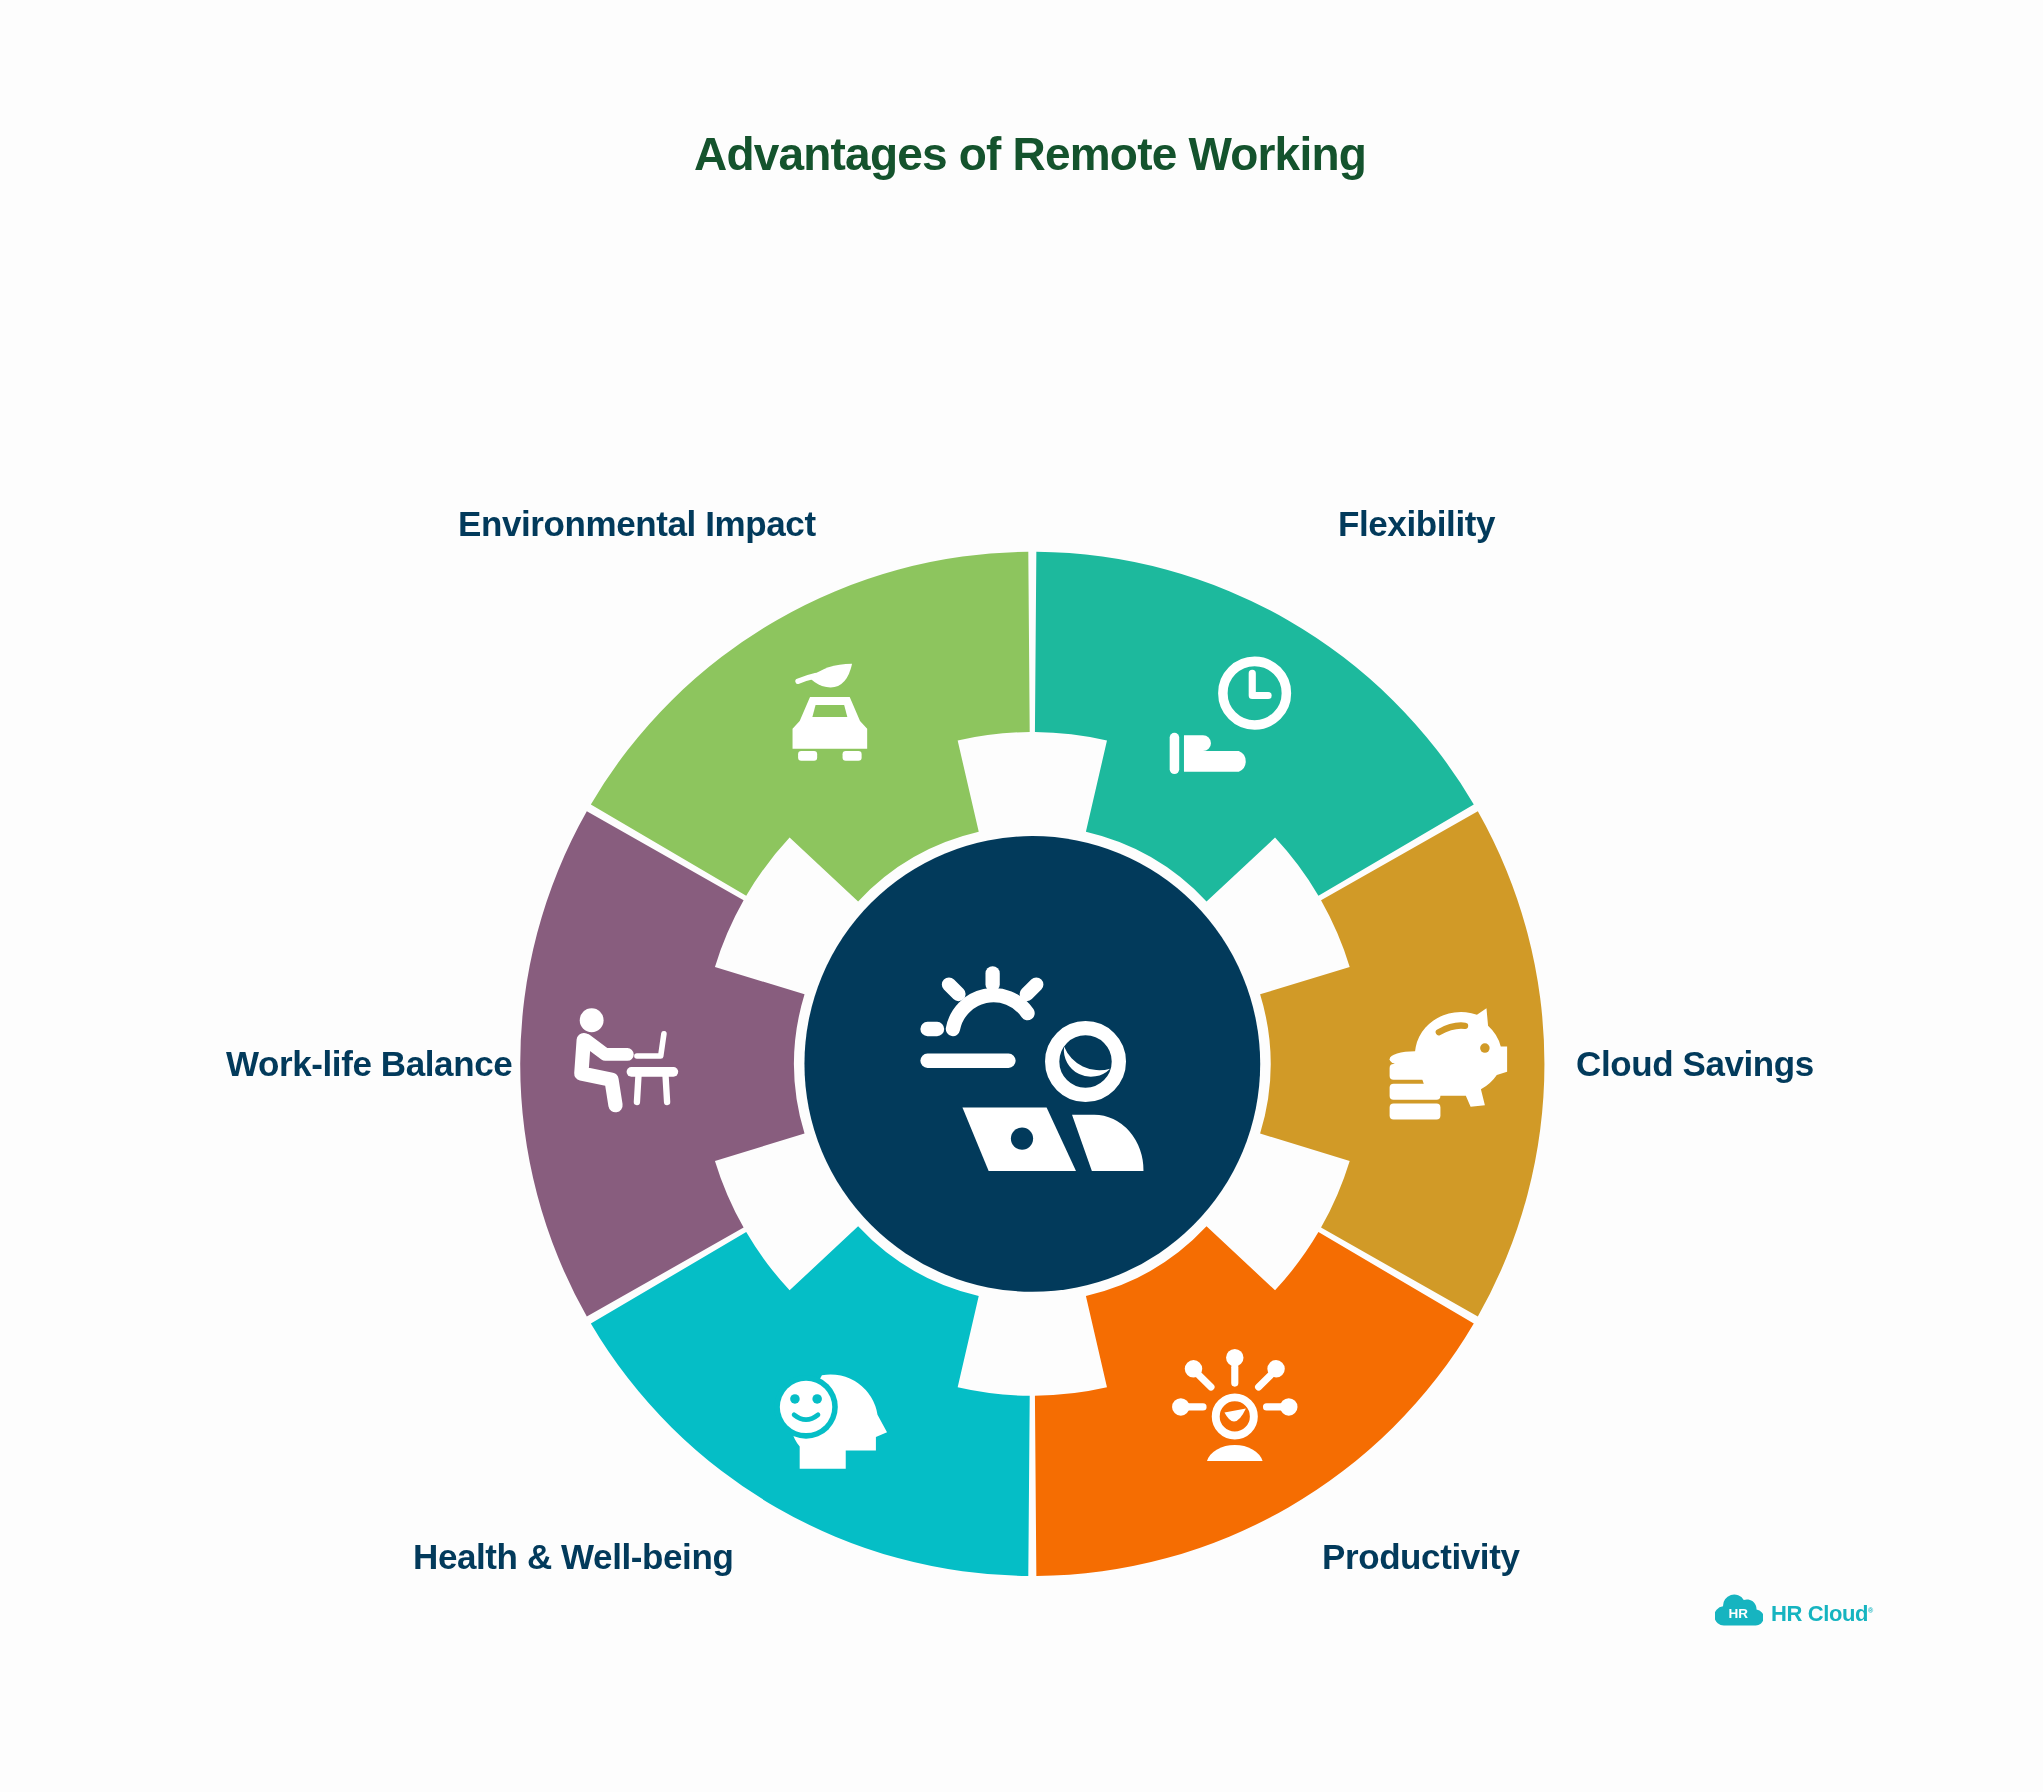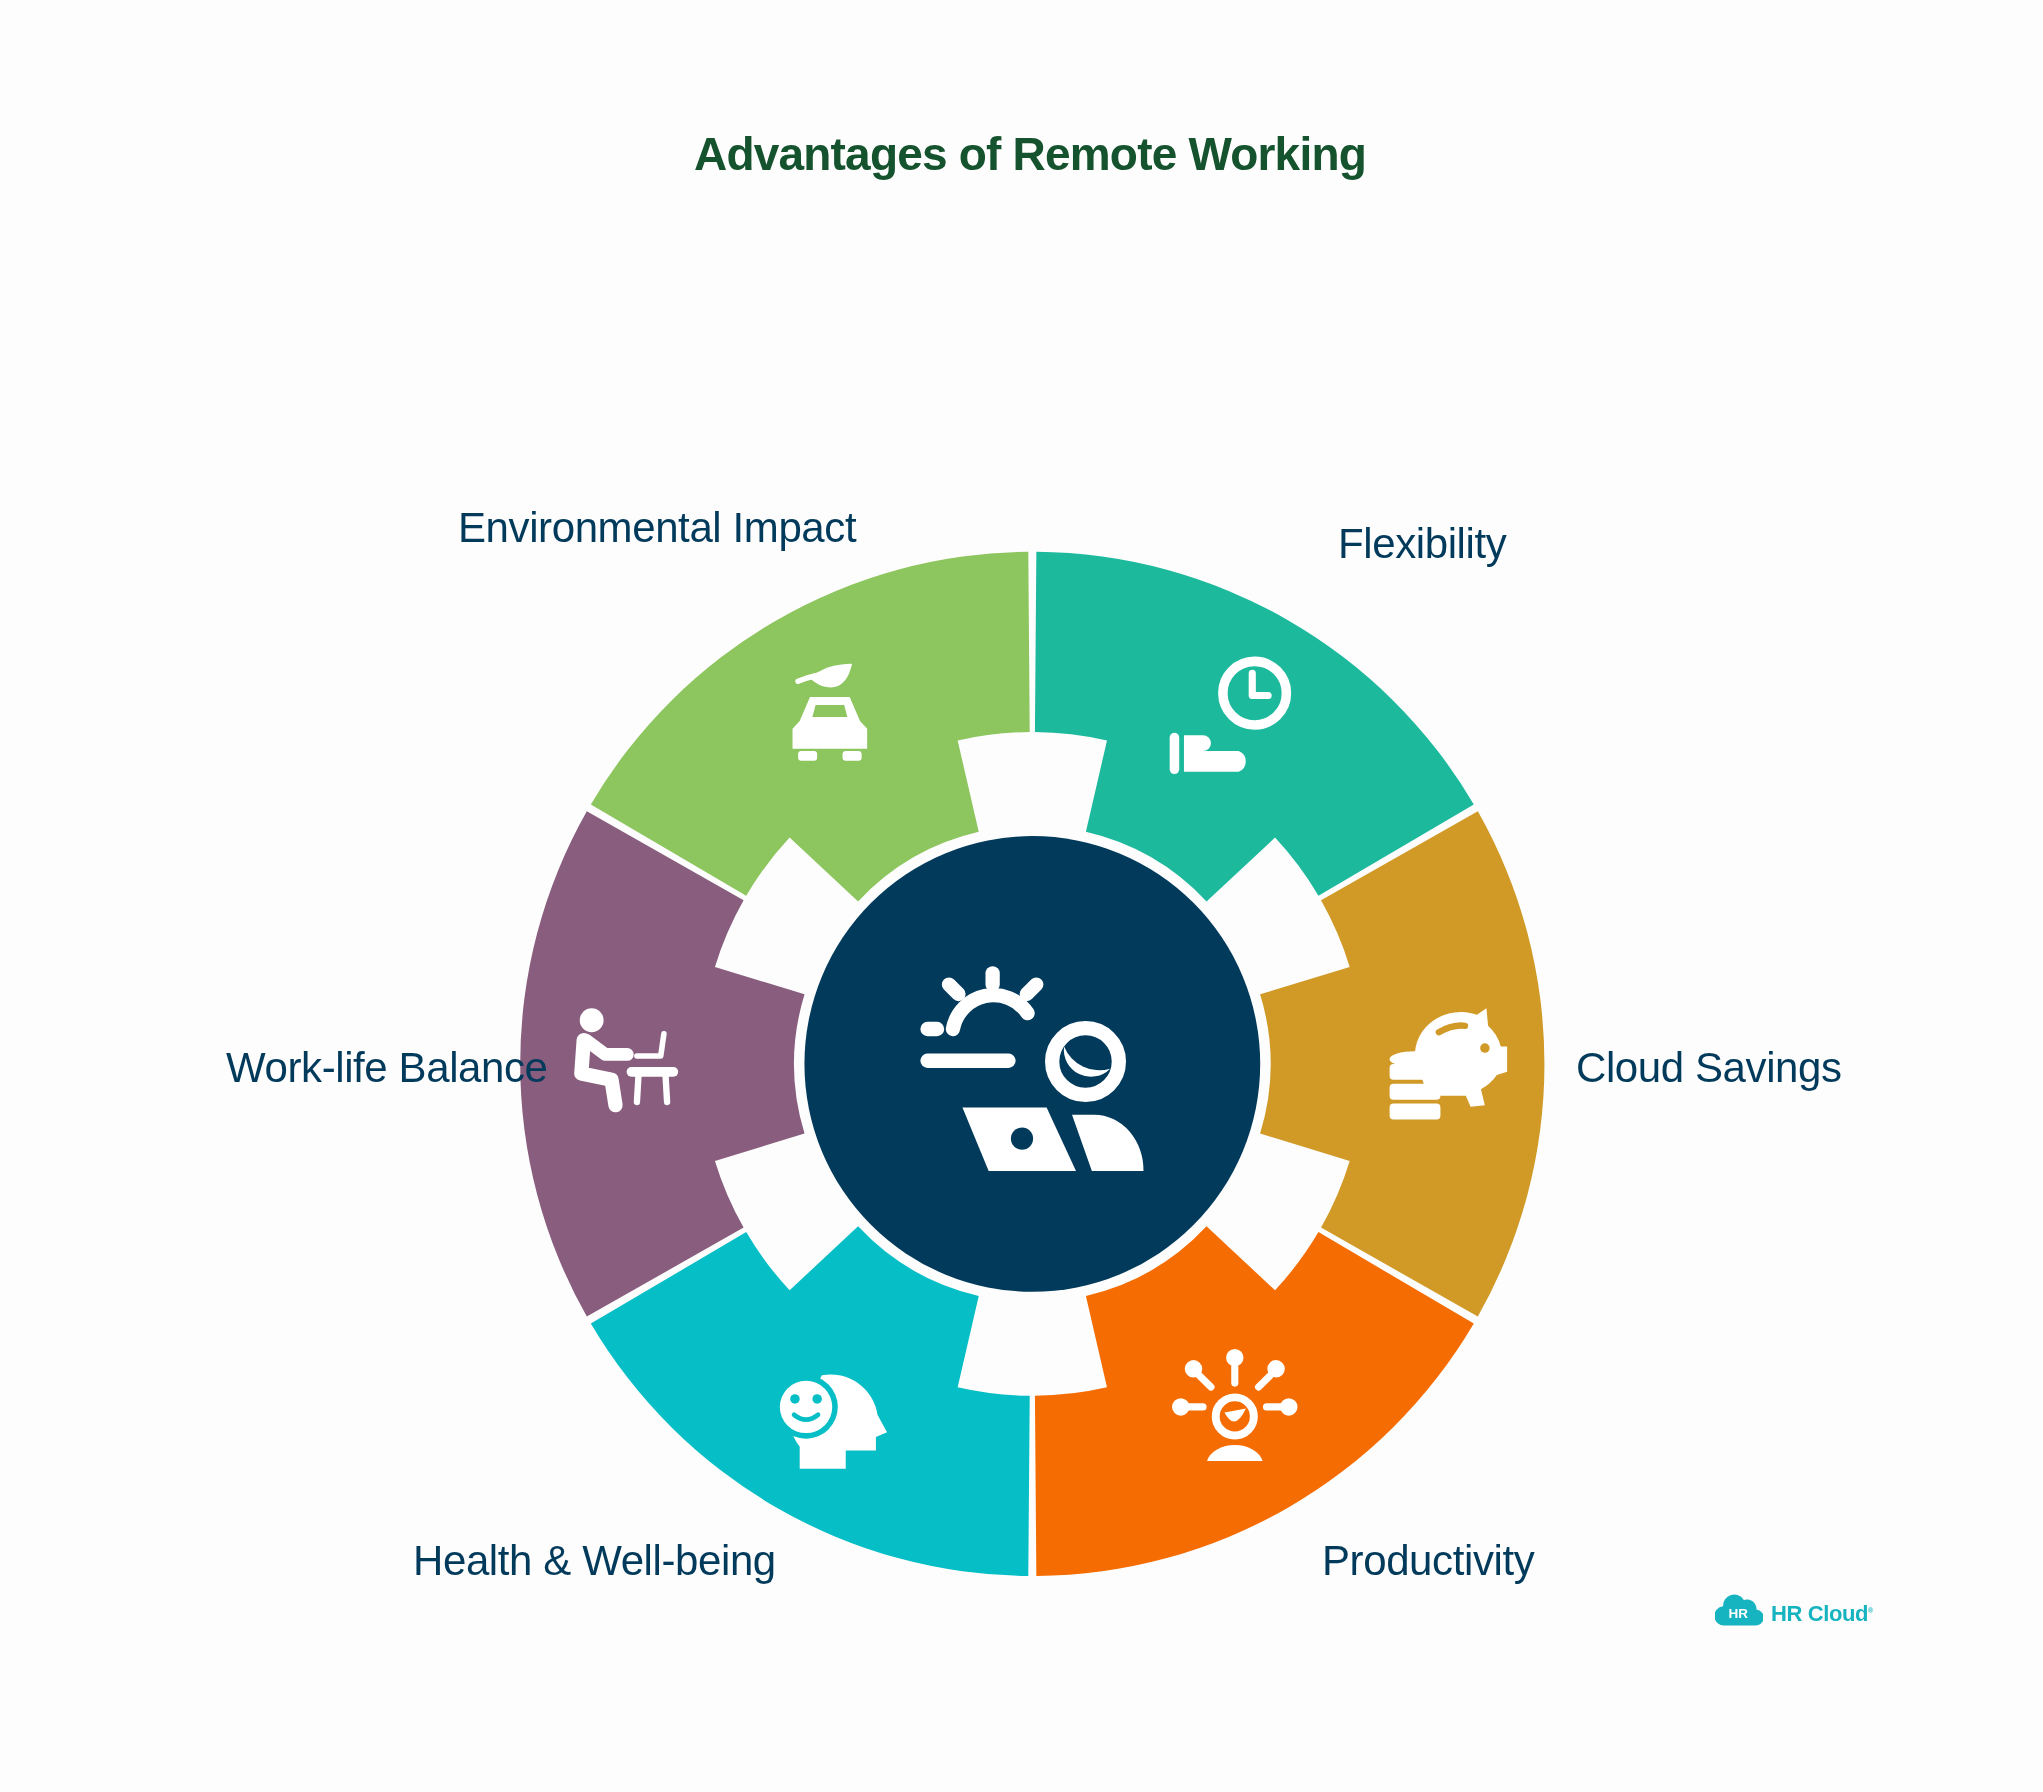--- a/index.html
+++ b/index.html
@@ -1,20 +1,20 @@
 <!DOCTYPE html>
 <html style="font-size:12.7px"><head>
 <meta charset="utf-8">
 <style>
   html, body { margin: 0; padding: 0; background: #fdfdfd; }
   body { width: 2044px; height: 1792px; position: relative; overflow: hidden;
          font-family: "Liberation Sans", "DejaVu Sans", sans-serif; }
   .title { position: absolute; left: 0; top: 127px; width: 2044px; text-align: center;
            font-size: 46px; font-weight: bold; color: #14532d; letter-spacing: -0.8px; margin-left: 8px; }
-  .label { position: absolute; font-size: 42px; font-weight: normal; color: #023a5b;
+  .label { position: absolute; font-size: 35px; font-weight: bold; color: #023a5b;
            white-space: nowrap; letter-spacing: -0.4px; }
   #wheel { position: absolute; left: 0; top: 0; }
   .logo { position: absolute; left: 1715px; top: 1592px; display: flex; align-items: flex-end; gap: 8px; }
   .logo-text { font-size: 22px; font-weight: bold; color: #16b4c0; letter-spacing: -0.4px; }
   .logo-reg { font-size: 7.1px; color: #16b4c0; vertical-align: super; }
 </style>
 </head>
 <body>
 
 <div class="title">Advantages of Remote Working</div>
@@ -103,21 +103,21 @@
     <path d="M1340,1318 A48,48 0 0 0 1398,1346 A34,34 0 0 1 1340,1318 Z" stroke="none"></path>
 
     <path d="M1212,1395 L1318,1395 L1355,1475 L1245,1475 Z" stroke="none"></path>
     <circle cx="1287" cy="1434" r="14" fill="#023a5b" stroke="none"></circle>
 
     <path d="M1350,1404 L1378,1404 A62,70 0 0 1 1440,1475 L1375,1475 Z" stroke="none"></path>
   </g>
 </svg>
 
 <div id="labels-layer">
-  <div class="label" style="left:1338px; top:504px;margin-top:16px;">Flexibility</div>
+  <div class="label" style="left:1338px; top:504px;">Flexibility</div>
   <div class="label" style="left:1576px; top:1044px;">Cloud Savings</div>
   <div class="label" style="left:1322px; top:1537px;text-align:center;">Productivity</div>
   <div class="label" style="left:413px; top:1537px;">Health &amp; Well-being</div>
   <div class="label" style="left:188px; top:1044px;margin-left:38px;">Work-life Balance</div>
   <div class="label" style="left:458px; top:504px;">Environmental Impact</div>
 </div>
 
 <div class="logo">
   <svg width="48" height="35" viewBox="0 0 60 44">
     <path d="M12,42 A12,12 0 0 1 10,18 A14,14 0 0 1 36,10 A12,12 0 0 1 52,22 A10,10 0 0 1 50,42 Z" fill="#16b4c0"></path>

